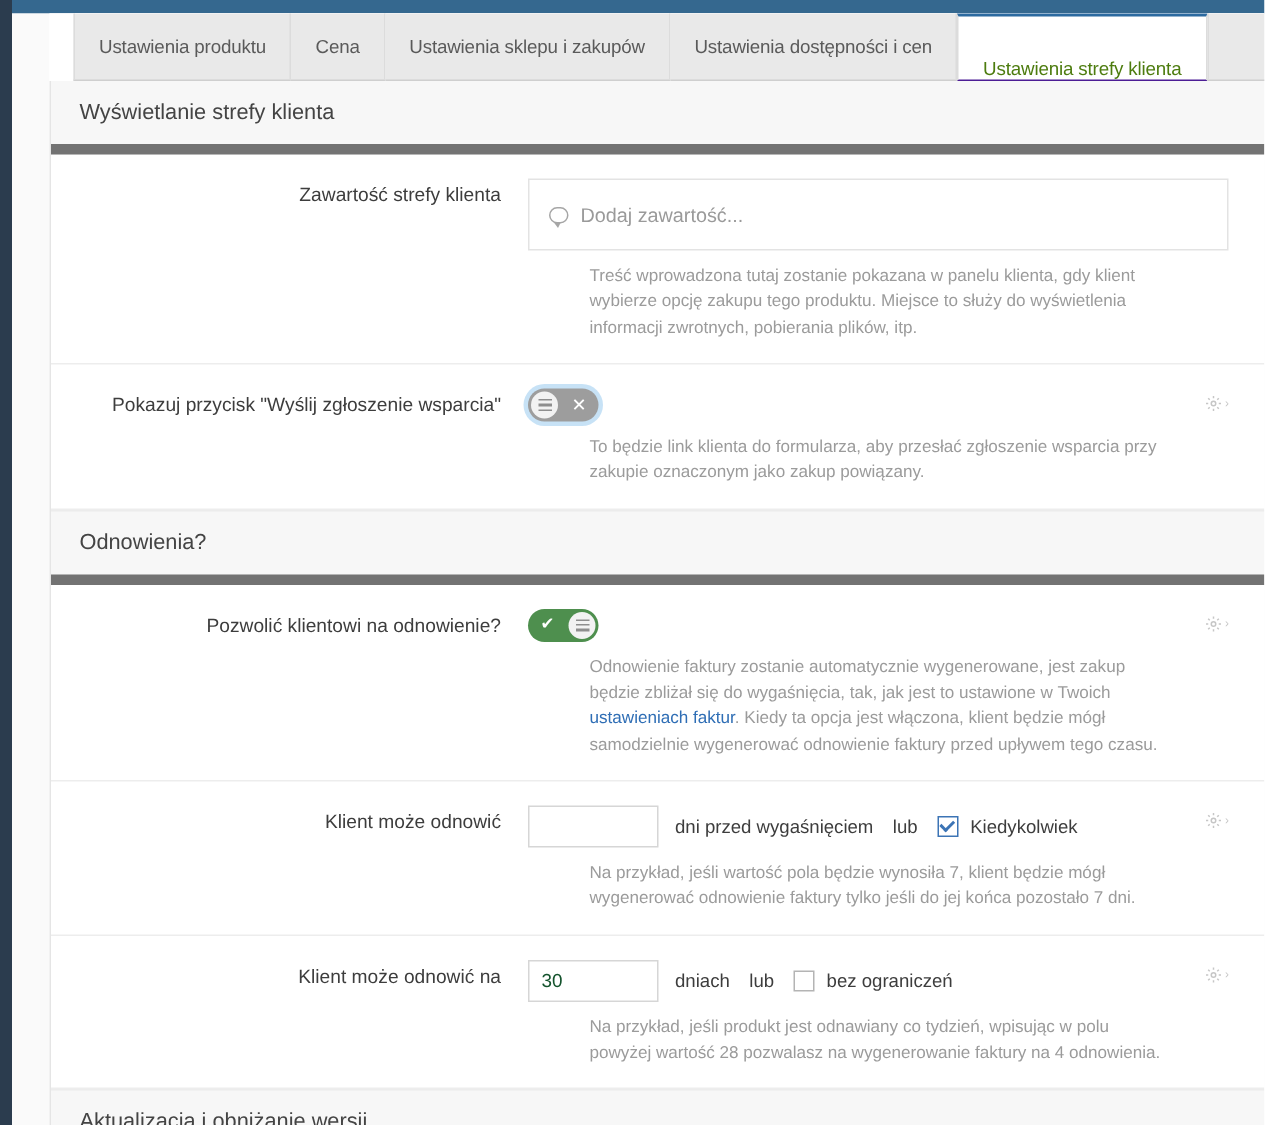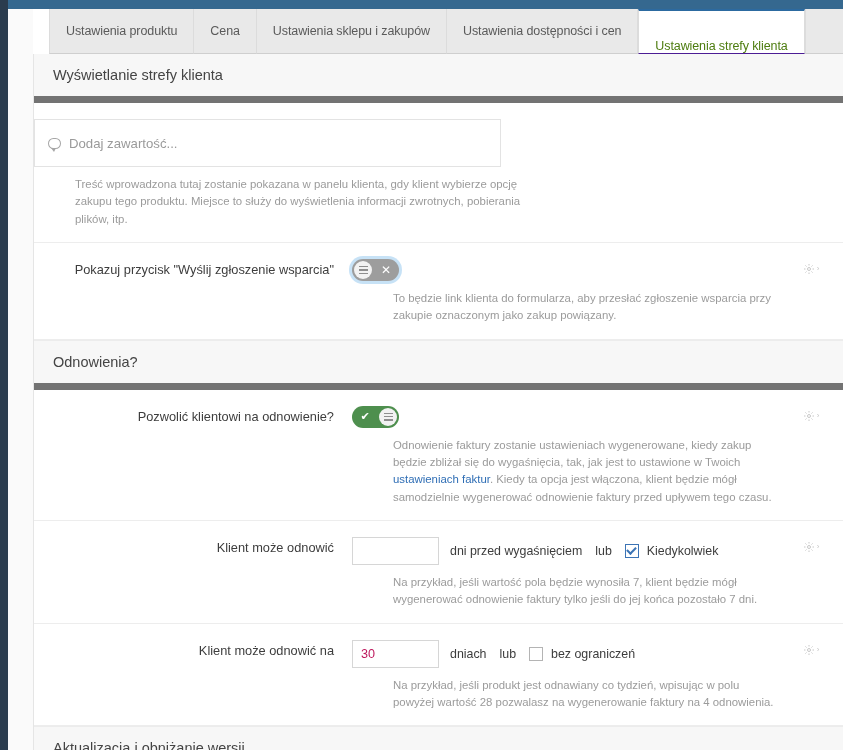--- a/index.html
+++ b/index.html
@@ -186,21 +186,21 @@
   }
   .toggle.off .tmark { right: 4px; width: 18px; }
   .toggle.on  .tmark { left: 4px; width: 18px; font-size: 11px; }
 
   
   .txt {
     border: 1px solid #d6d6d6;
     height: 28px;
     width: 87px;
     font-size: 12.6px;
-    color: #be185d;
+    color: #14532d;
     padding: 0 8px;
     font-family: "Liberation Sans", sans-serif;
     background: #ffffff;
     vertical-align: middle;
   }
   .inline-row { display: flex; align-items: center; }
   .unit {
     font-size: 12.4px; color: #3d3d3d;
     margin-left: 11px;
   }
@@ -265,20 +265,21 @@
       </div>
       <div class="tab-filler"></div>
     </div>
   </div>
 
   <div class="panel">
 
     <div class="section-header first">Wyświetlanie strefy klienta</div>
 
     <div class="row">
+      <div class="row-label">Zawartość strefy klienta</div>
       <div class="row-field">
         <div class="richbox">
           <span class="bubble-icon"></span>
           <span>Dodaj zawartość...</span>
         </div>
         <div class="help">Treść wprowadzona tutaj zostanie pokazana w panelu klienta, gdy klient wybierze opcję zakupu tego produktu. Miejsce to służy do wyświetlenia informacji zwrotnych, pobierania plików, itp.</div>
       </div>
     </div>
 
     <div class="row">
@@ -310,21 +311,21 @@
       <div class="row-field">
         <div class="toggle on">
           <span class="tmark">✔</span>
           <span class="knob">
               <i></i>
               <i></i>
               <i></i>
             </span>
         </div>
         <div class="help">
-          <span>Odnowienie faktury zostanie ustawieniach wygenerowane, kiedy zakup będzie zbliżał się do wygaśnięcia, tak, jak jest to ustawione w Twoich </span><a href="#">ustawieniach faktur</a><span>. Kiedy ta opcja jest włączona, klient będzie mógł samodzielnie wygenerować odnowienie faktury przed upływem tego czasu.</span>
+          <span>Odnowienie faktury zostanie automatycznie wygenerowane, jest zakup będzie zbliżał się do wygaśnięcia, tak, jak jest to ustawione w Twoich </span><a href="#">ustawieniach faktur</a><span>. Kiedy ta opcja jest włączona, klient będzie mógł samodzielnie wygenerować odnowienie faktury przed upływem tego czasu.</span>
         </div>
       </div>
       <div class="gear">
         <svg width="12" height="12" viewBox="0 0 24 24" fill="none" stroke="#bdbdbd" stroke-width="2">
           <circle cx="12" cy="12" r="3"></circle>
           <path d="M12 2v3M12 19v3M2 12h3M19 12h3M4.9 4.9l2.1 2.1M17 17l2.1 2.1M19.1 4.9L17 7M7 17l-2.1 2.1"></path>
         </svg>
         <span class="chev">›</span>
       </div>
     </div>

